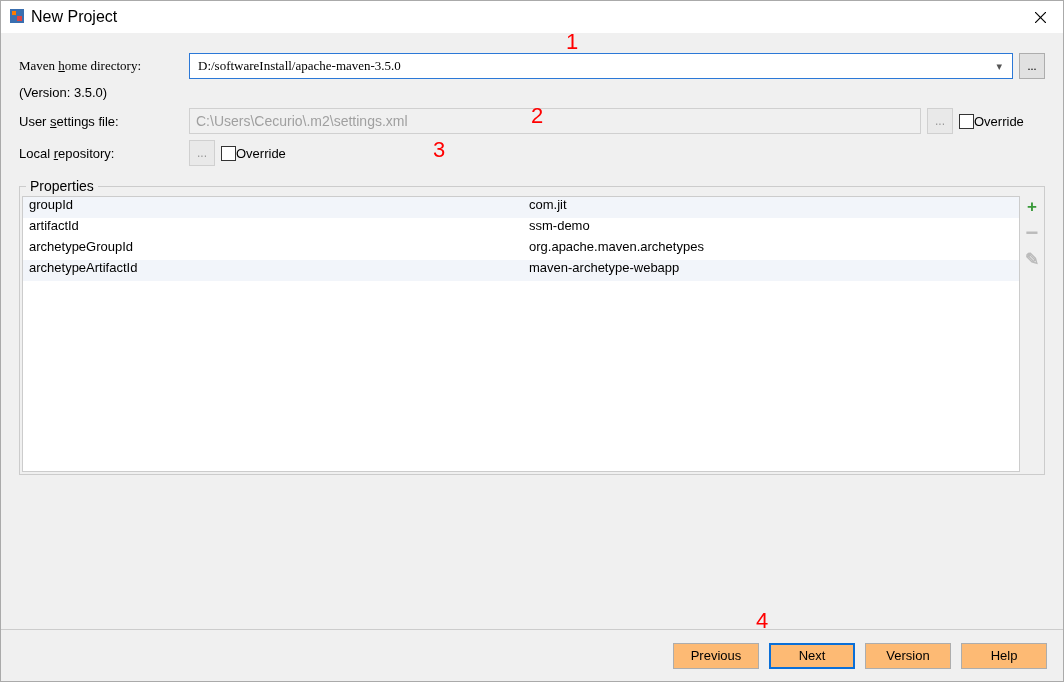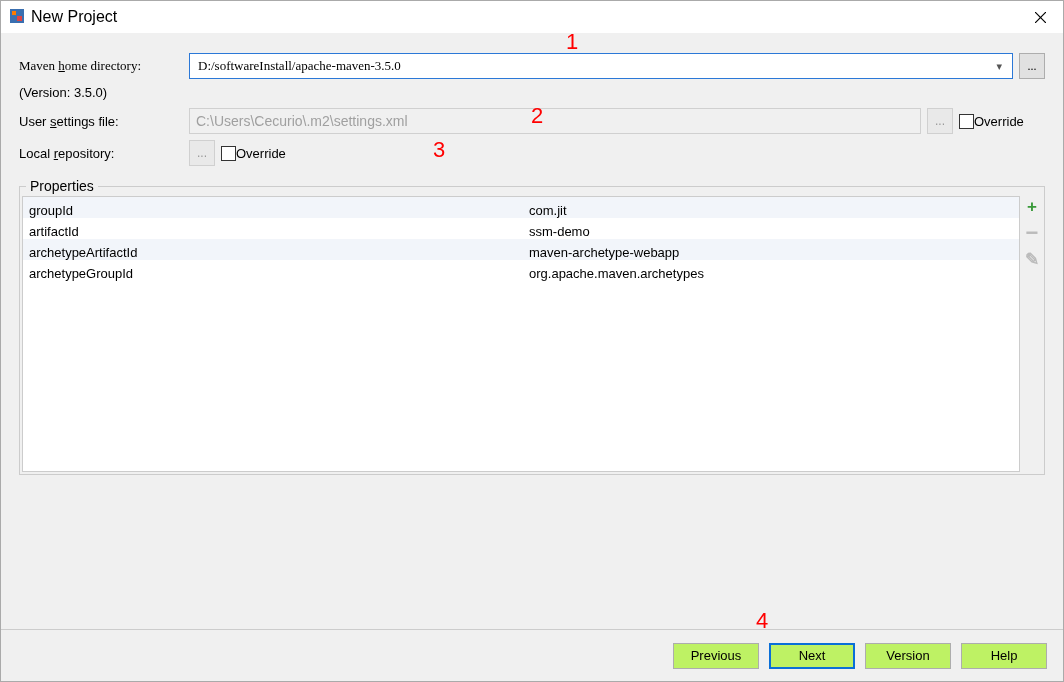--- a/index.html
+++ b/index.html
@@ -145,21 +145,21 @@
   .props-table {
     flex: 1;
     background: #fff;
     border: 1px solid #ccc;
     margin: 2px 0 2px 2px;
     overflow: hidden;
   }
   .props-row {
     display: flex;
     height: 21px;
-    align-items: flex-end;
+    align-items: flex-start;
     font-size: 13px;
   }
   .props-row.even { background: #f2f5fa; }
   .props-row.odd  { background: #fff; }
   .props-key {
     width: 500px;
     padding-left: 6px;
   }
   .props-val {
     flex: 1;
@@ -192,21 +192,21 @@
     align-items: center;
     justify-content: flex-end;
     padding-right: 16px;
     gap: 10px;
     margin-top: auto;
   }
   .btn {
     width: 86px;
     height: 26px;
     border: 1px solid #adadad;
-    background: #bef264;
+    background: #fdba74;
     display: flex;
     align-items: center;
     justify-content: center;
     font-size: 13px;
   }
   .btn.primary {
     border: 2px solid #0a6fd8;
   }
   .annot {
     position: absolute;
@@ -293,27 +293,27 @@
       <div class="props-inner">
         <div class="props-table" id="props-table">
             <div class="props-row even">
               <div class="props-key">groupId</div>
               <div class="props-val">com.jit</div>
             </div>
             <div class="props-row odd">
               <div class="props-key">artifactId</div>
               <div class="props-val">ssm-demo</div>
             </div>
+            <div class="props-row odd">
+              <div class="props-key">archetypeGroupId</div>
+              <div class="props-val">org.apache.maven.archetypes</div>
+            </div>
             <div class="props-row even">
               <div class="props-key">archetypeArtifactId</div>
               <div class="props-val">maven-archetype-webapp</div>
-            </div>
-            <div class="props-row odd">
-              <div class="props-key">archetypeGroupId</div>
-              <div class="props-val">org.apache.maven.archetypes</div>
             </div>
           </div>
         <div class="props-actions">
           <div class="act add">+</div>
           <div class="act remove">−</div>
           <div class="act edit">✎</div>
         </div>
       </div>
     </fieldset>
 

